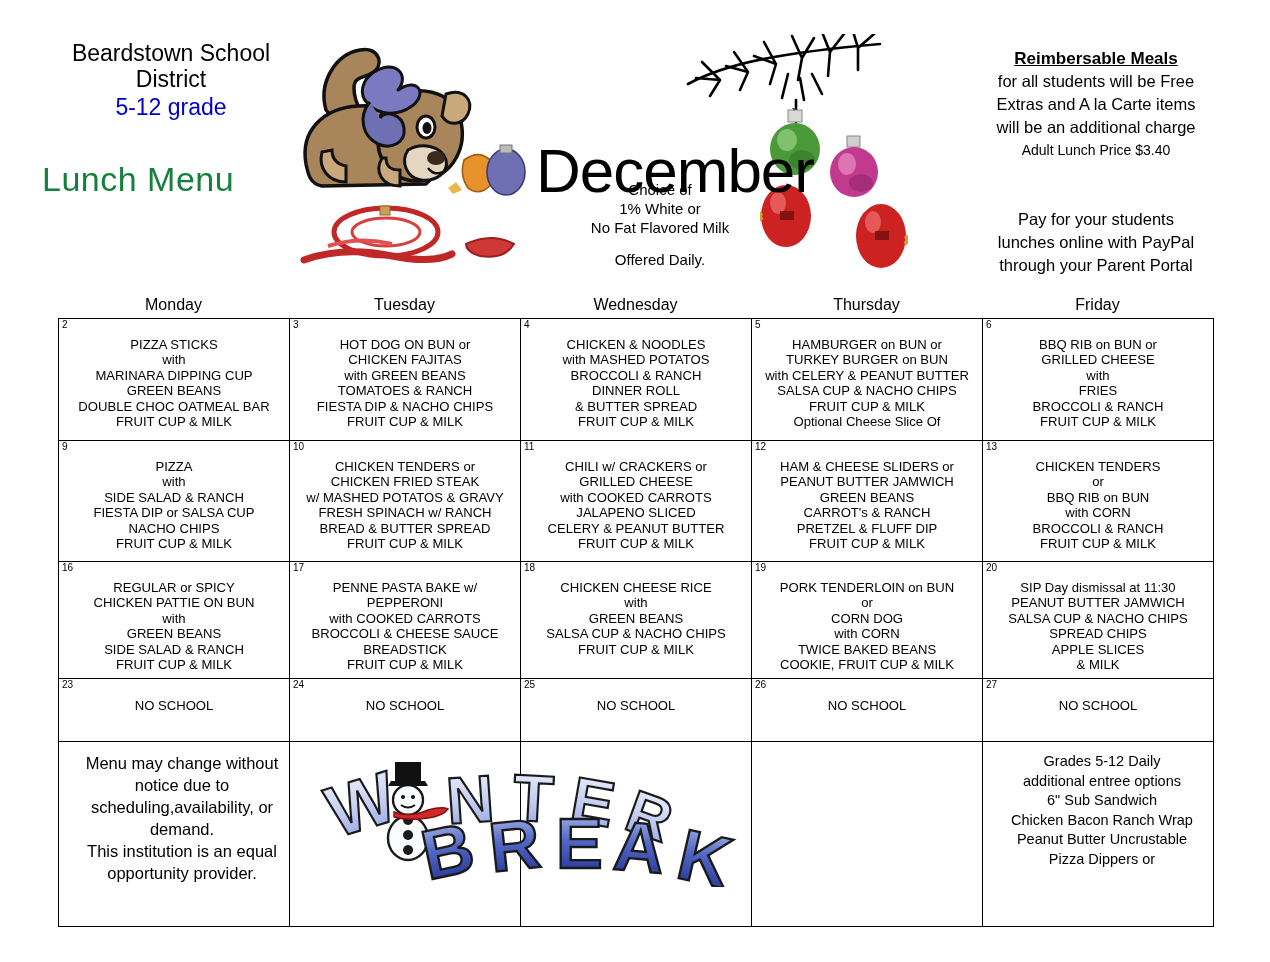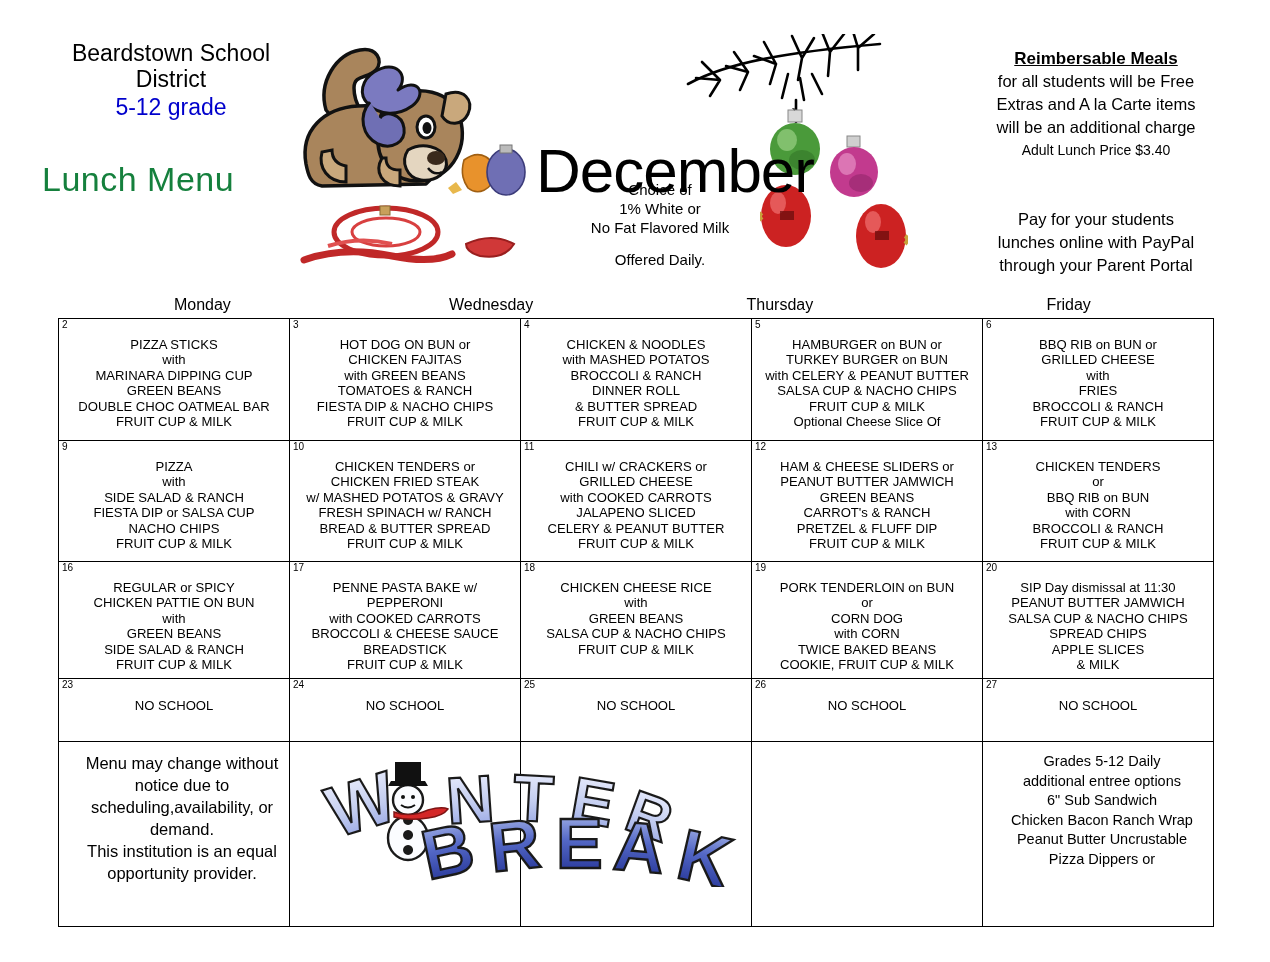--- a/index.html
+++ b/index.html
@@ -317,20 +317,21 @@
   <div id="paypal-block">
     <div>Pay for your students</div>
     <div>lunches online with PayPal</div>
     <div>through your Parent Portal</div>
   </div>
 </div>
 
 <div id="calendar">
   <div id="weekday-row">
     <div class="weekday-cell">Monday</div>
+    <div class="weekday-cell">Tuesday</div>
     <div class="weekday-cell">Wednesday</div>
     <div class="weekday-cell">Thursday</div>
     <div class="weekday-cell">Friday</div>
   </div>
   <div id="grid">
       <div class="week-row row-h1">
         <div class="day-cell">
           <div class="day-num">2</div>
           <div class="meal-list">
             <div>PIZZA STICKS</div>

